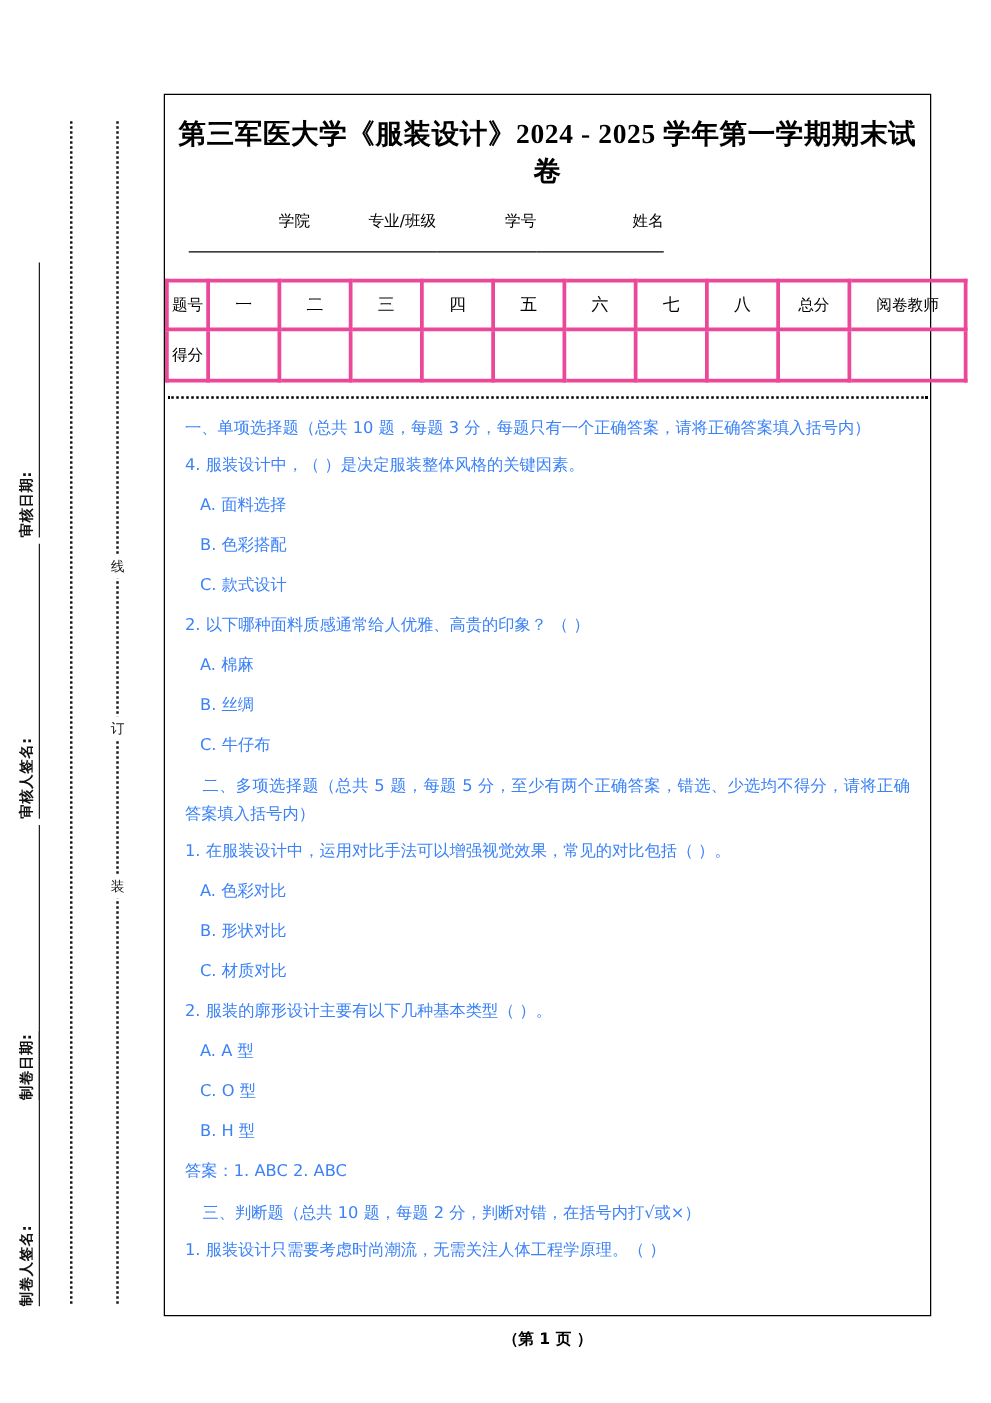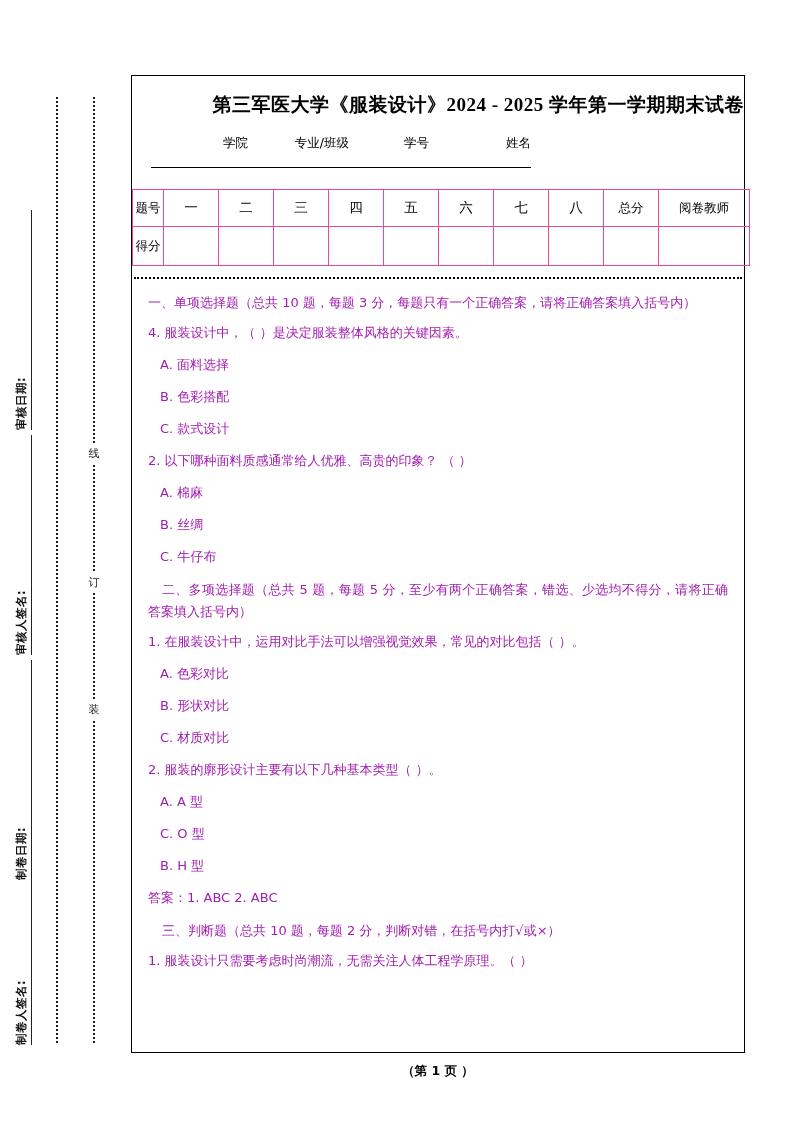--- a/index.html
+++ b/index.html
@@ -79,22 +79,22 @@
     left: 131px;
     top: 75px;
     width: 614px;
     height: 978px;
     border: 1.5px solid #000000;
     box-sizing: border-box;
   }
 
   #exam-title {
     margin: 16px 0 0 0;
-    text-align: right;
-    font-size: 19px;
+    text-align: center;
+    font-size: 22px;
     font-weight: bold;
     letter-spacing: 0.5px;
     font-family: "Liberation Serif", "DejaVu Serif", serif;
   }
 
   
   #identity-row {
     display: flex;
     align-items: flex-end;
     margin: 17px 12px 0 19px;
@@ -113,21 +113,21 @@
   #identity-blank-name    { width: 102px; }
 
   
   #score-table {
     margin: 21px auto 0 auto;
     border-collapse: collapse;
     width: 576px;
     table-layout: fixed;
   }
   #score-table td {
-    border: 1px solid #ec4899;
+    border: 3px solid #ec4899;
     text-align: center;
     vertical-align: middle;
     font-size: 13.5px;
     font-family: "Liberation Serif", "DejaVu Serif", serif;
     height: 34px;
   }
   #score-table td.rowhead {
     width: 28px;
     font-size: 12.5px;
     line-height: 15px;
@@ -145,21 +145,21 @@
   
   #header-divider {
     margin: 11px 2px 0 2px;
     border-top: 2.6px dotted #000000;
   }
 
   
   #question-body {
     margin: 13px 16px 0 16px;
     font-family: "DejaVu Sans", sans-serif;
-    color: #a21caf;
+    color: #3b82f6;
   }
   .section-heading {
     font-size: 13px;
     line-height: 22px;
     margin: 0 0 9px 0;
     text-align: justify;
   }
   .section-heading.indented { text-indent: 14px; }
   .question-stem {
     font-size: 13px;

